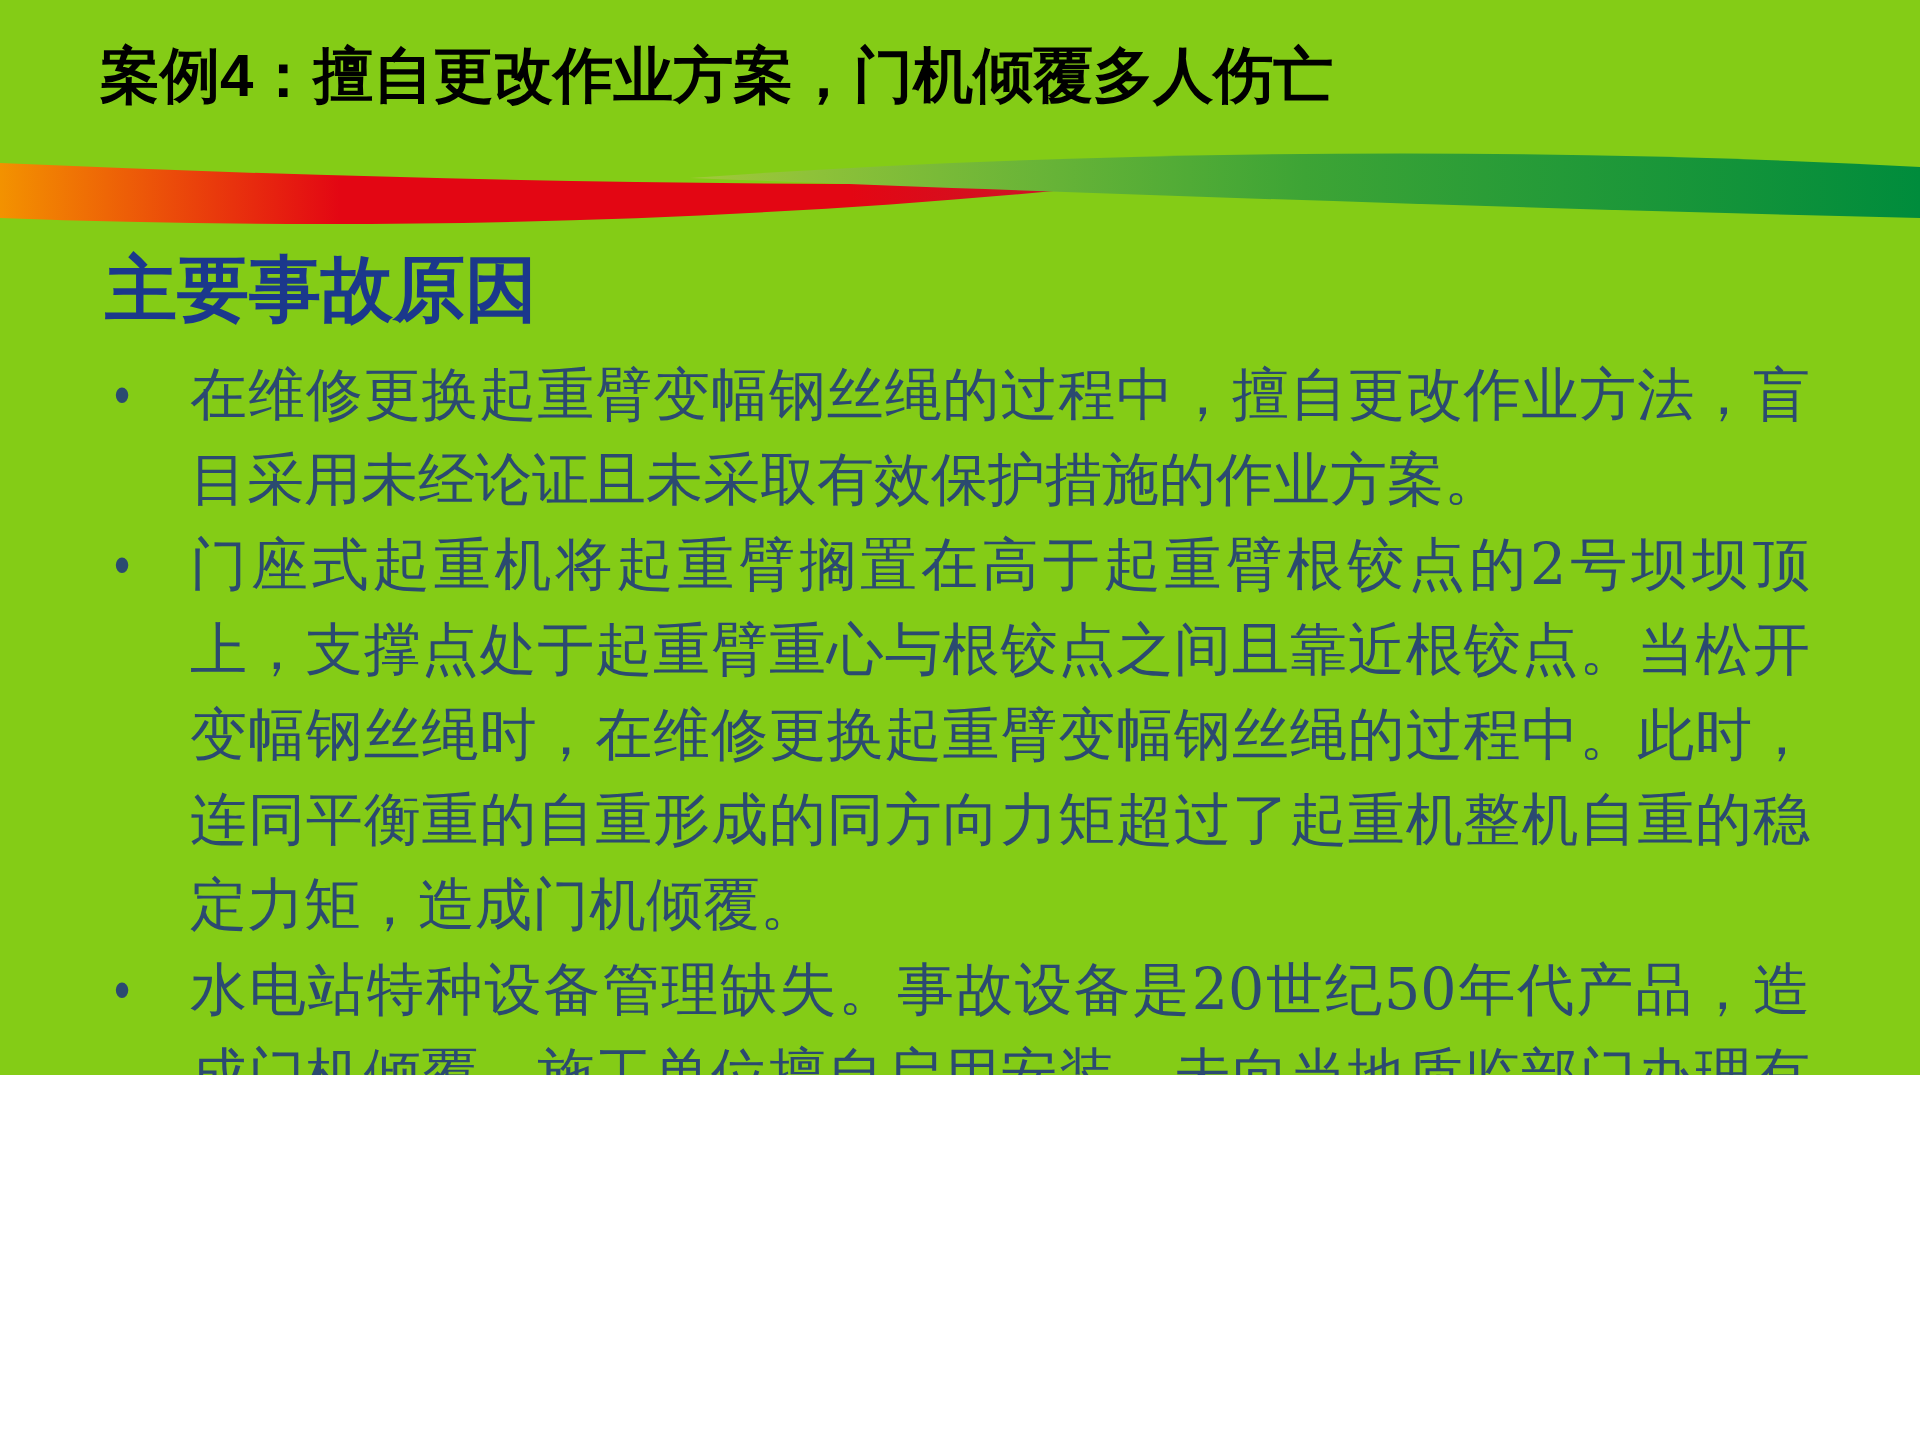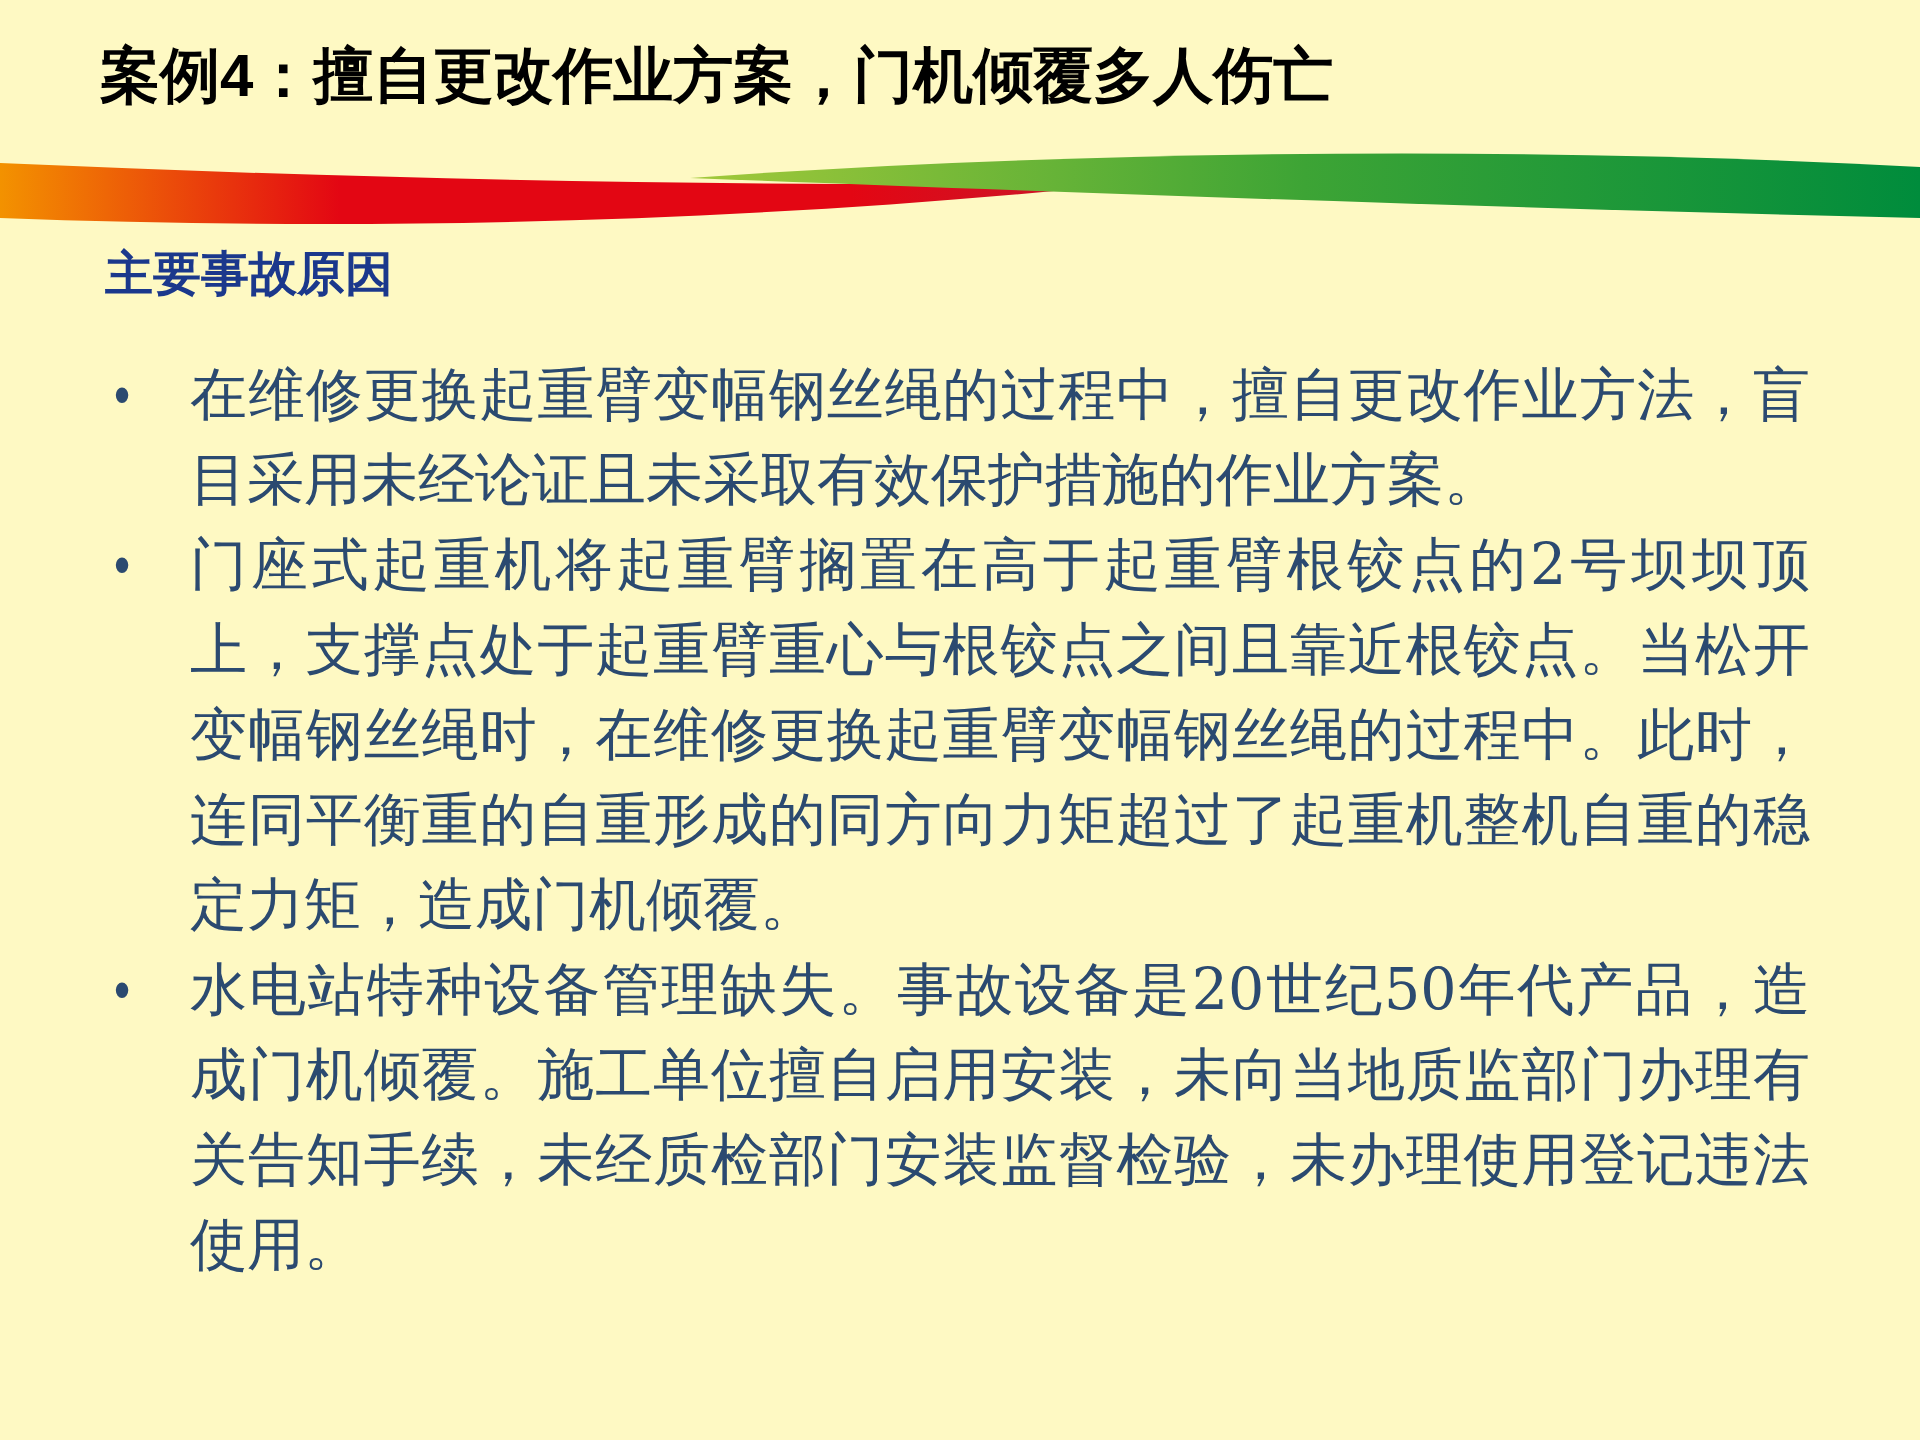--- a/index.html
+++ b/index.html
@@ -1,20 +1,20 @@
 <!DOCTYPE html>
 <html><head>
 <meta charset="utf-8">
 <style>
   html,body{margin:0;padding:0;background:#ffffff;}
   .slide{
     position:relative;
     width:1920px;
-    height:1440px;
-    background:#fef9c3;
+    height:1075px;
+    background:#84cc16;
     overflow:hidden;
     font-family:"Liberation Sans", sans-serif;
   }
   .title{
     position:absolute;
     left:100px;
     top:36px;
     margin:0;
     font-size:60px;
     font-weight:700;
@@ -29,21 +29,21 @@
     top:130px;
     width:1920px;
     height:110px;
     display:block;
   }
   .section-heading{
     position:absolute;
     left:105px;
     top:242px;
     margin:0;
-    font-size:48px;
+    font-size:72px;
     font-weight:700;
     color:#1B388C;
     font-family:"Liberation Sans", sans-serif;
     white-space:nowrap;
   }
   .bullet-list{
     position:absolute;
     left:112px;
     top:352px;
     width:1700px;

